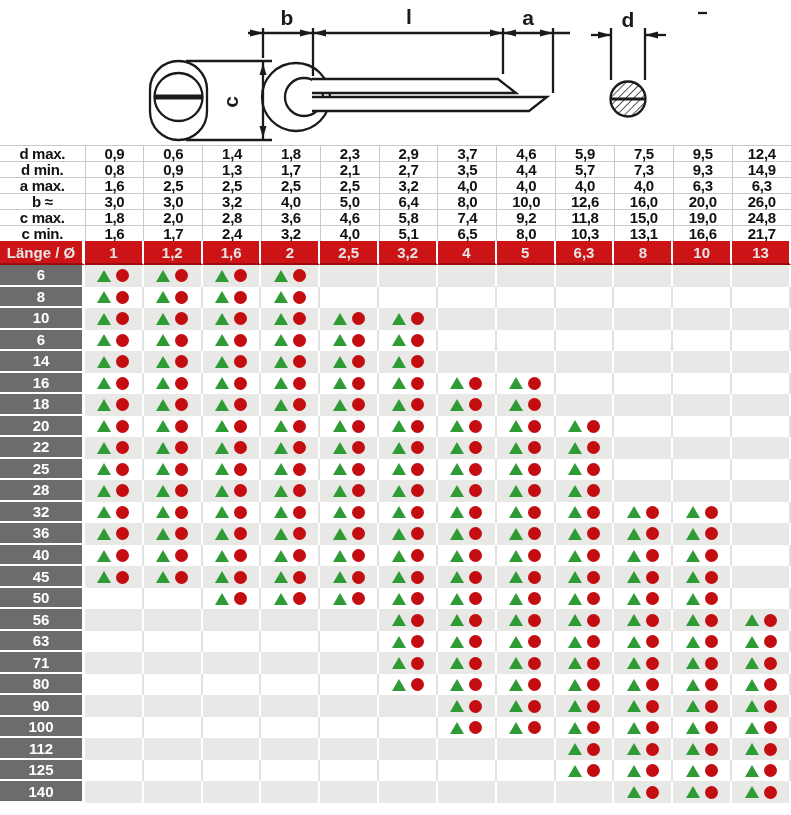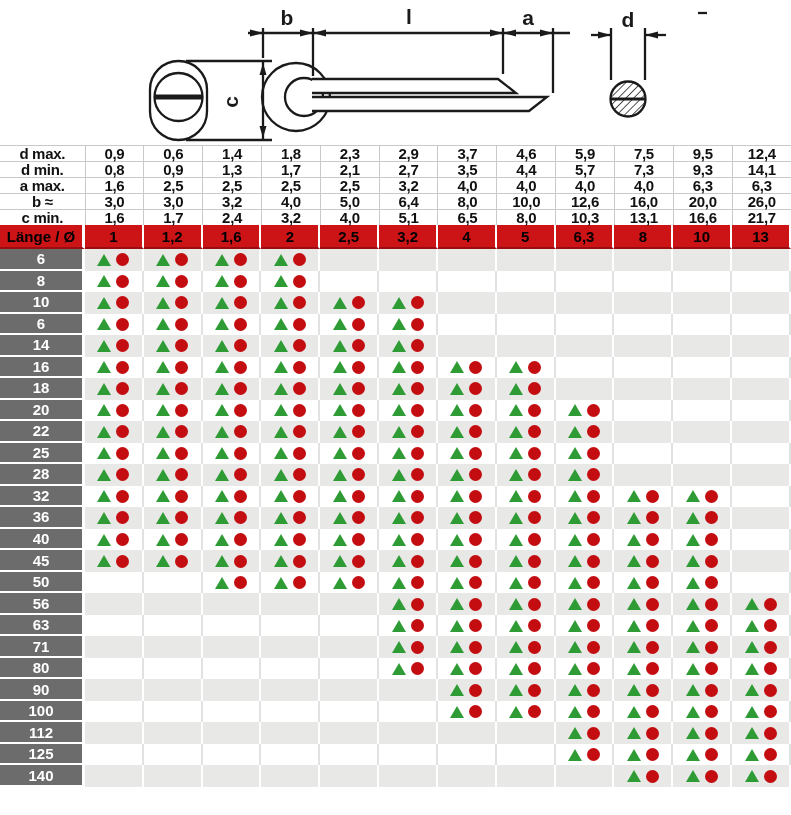--- a/index.html
+++ b/index.html
@@ -20,21 +20,21 @@
     height:15.55px;font-size:15px;font-weight:bold;color:#111;
     text-align:center;vertical-align:middle;line-height:1;
     border-top:1px solid var(--grid-line);border-left:1px solid var(--grid-line);
     letter-spacing:-0.3px;white-space:nowrap;
   }
   .dim-table td:first-child,.dim-table th:first-child{border-left:none;}
 
   
   .matrix{border-collapse:separate;border-spacing:0;}
   .matrix th.corner,.matrix th.diam{
-    background:var(--header-red);color:#000000;font-size:15px;font-weight:bold;
+    background:var(--header-red);color:#e5e5e5;font-size:15px;font-weight:bold;
     height:24px;text-align:center;vertical-align:middle;
     border-bottom:2px solid var(--header-red-dark);border-right:2px solid #fff;
   }
   .matrix th.corner{border-right:3px solid #fff;}
   .matrix th.len{
     background:var(--label-gray);color:#fff;font-size:15px;font-weight:bold;
     text-align:center;vertical-align:middle;
     border-right:3px solid #fff;border-bottom:2px solid #fff;
   }
   .matrix td.cell{height:21.52px;border-right:2px solid #fff;vertical-align:middle;}
@@ -153,21 +153,21 @@
           <td>0,9</td>
           <td>1,3</td>
           <td>1,7</td>
           <td>2,1</td>
           <td>2,7</td>
           <td>3,5</td>
           <td>4,4</td>
           <td>5,7</td>
           <td>7,3</td>
           <td>9,3</td>
-          <td>14,1</td>
+          <td>14,9</td>
         </tr>
         <tr>
           <th>a max.</th>
           <td>1,6</td>
           <td>2,5</td>
           <td>2,5</td>
           <td>2,5</td>
           <td>2,5</td>
           <td>3,2</td>
           <td>4,0</td>
@@ -184,20 +184,35 @@
           <td>3,2</td>
           <td>4,0</td>
           <td>5,0</td>
           <td>6,4</td>
           <td>8,0</td>
           <td>10,0</td>
           <td>12,6</td>
           <td>16,0</td>
           <td>20,0</td>
           <td>26,0</td>
+        </tr>
+        <tr>
+          <th>c max.</th>
+          <td>1,8</td>
+          <td>2,0</td>
+          <td>2,8</td>
+          <td>3,6</td>
+          <td>4,6</td>
+          <td>5,8</td>
+          <td>7,4</td>
+          <td>9,2</td>
+          <td>11,8</td>
+          <td>15,0</td>
+          <td>19,0</td>
+          <td>24,8</td>
         </tr>
         <tr>
           <th>c min.</th>
           <td>1,6</td>
           <td>1,7</td>
           <td>2,4</td>
           <td>3,2</td>
           <td>4,0</td>
           <td>5,1</td>
           <td>6,5</td>

